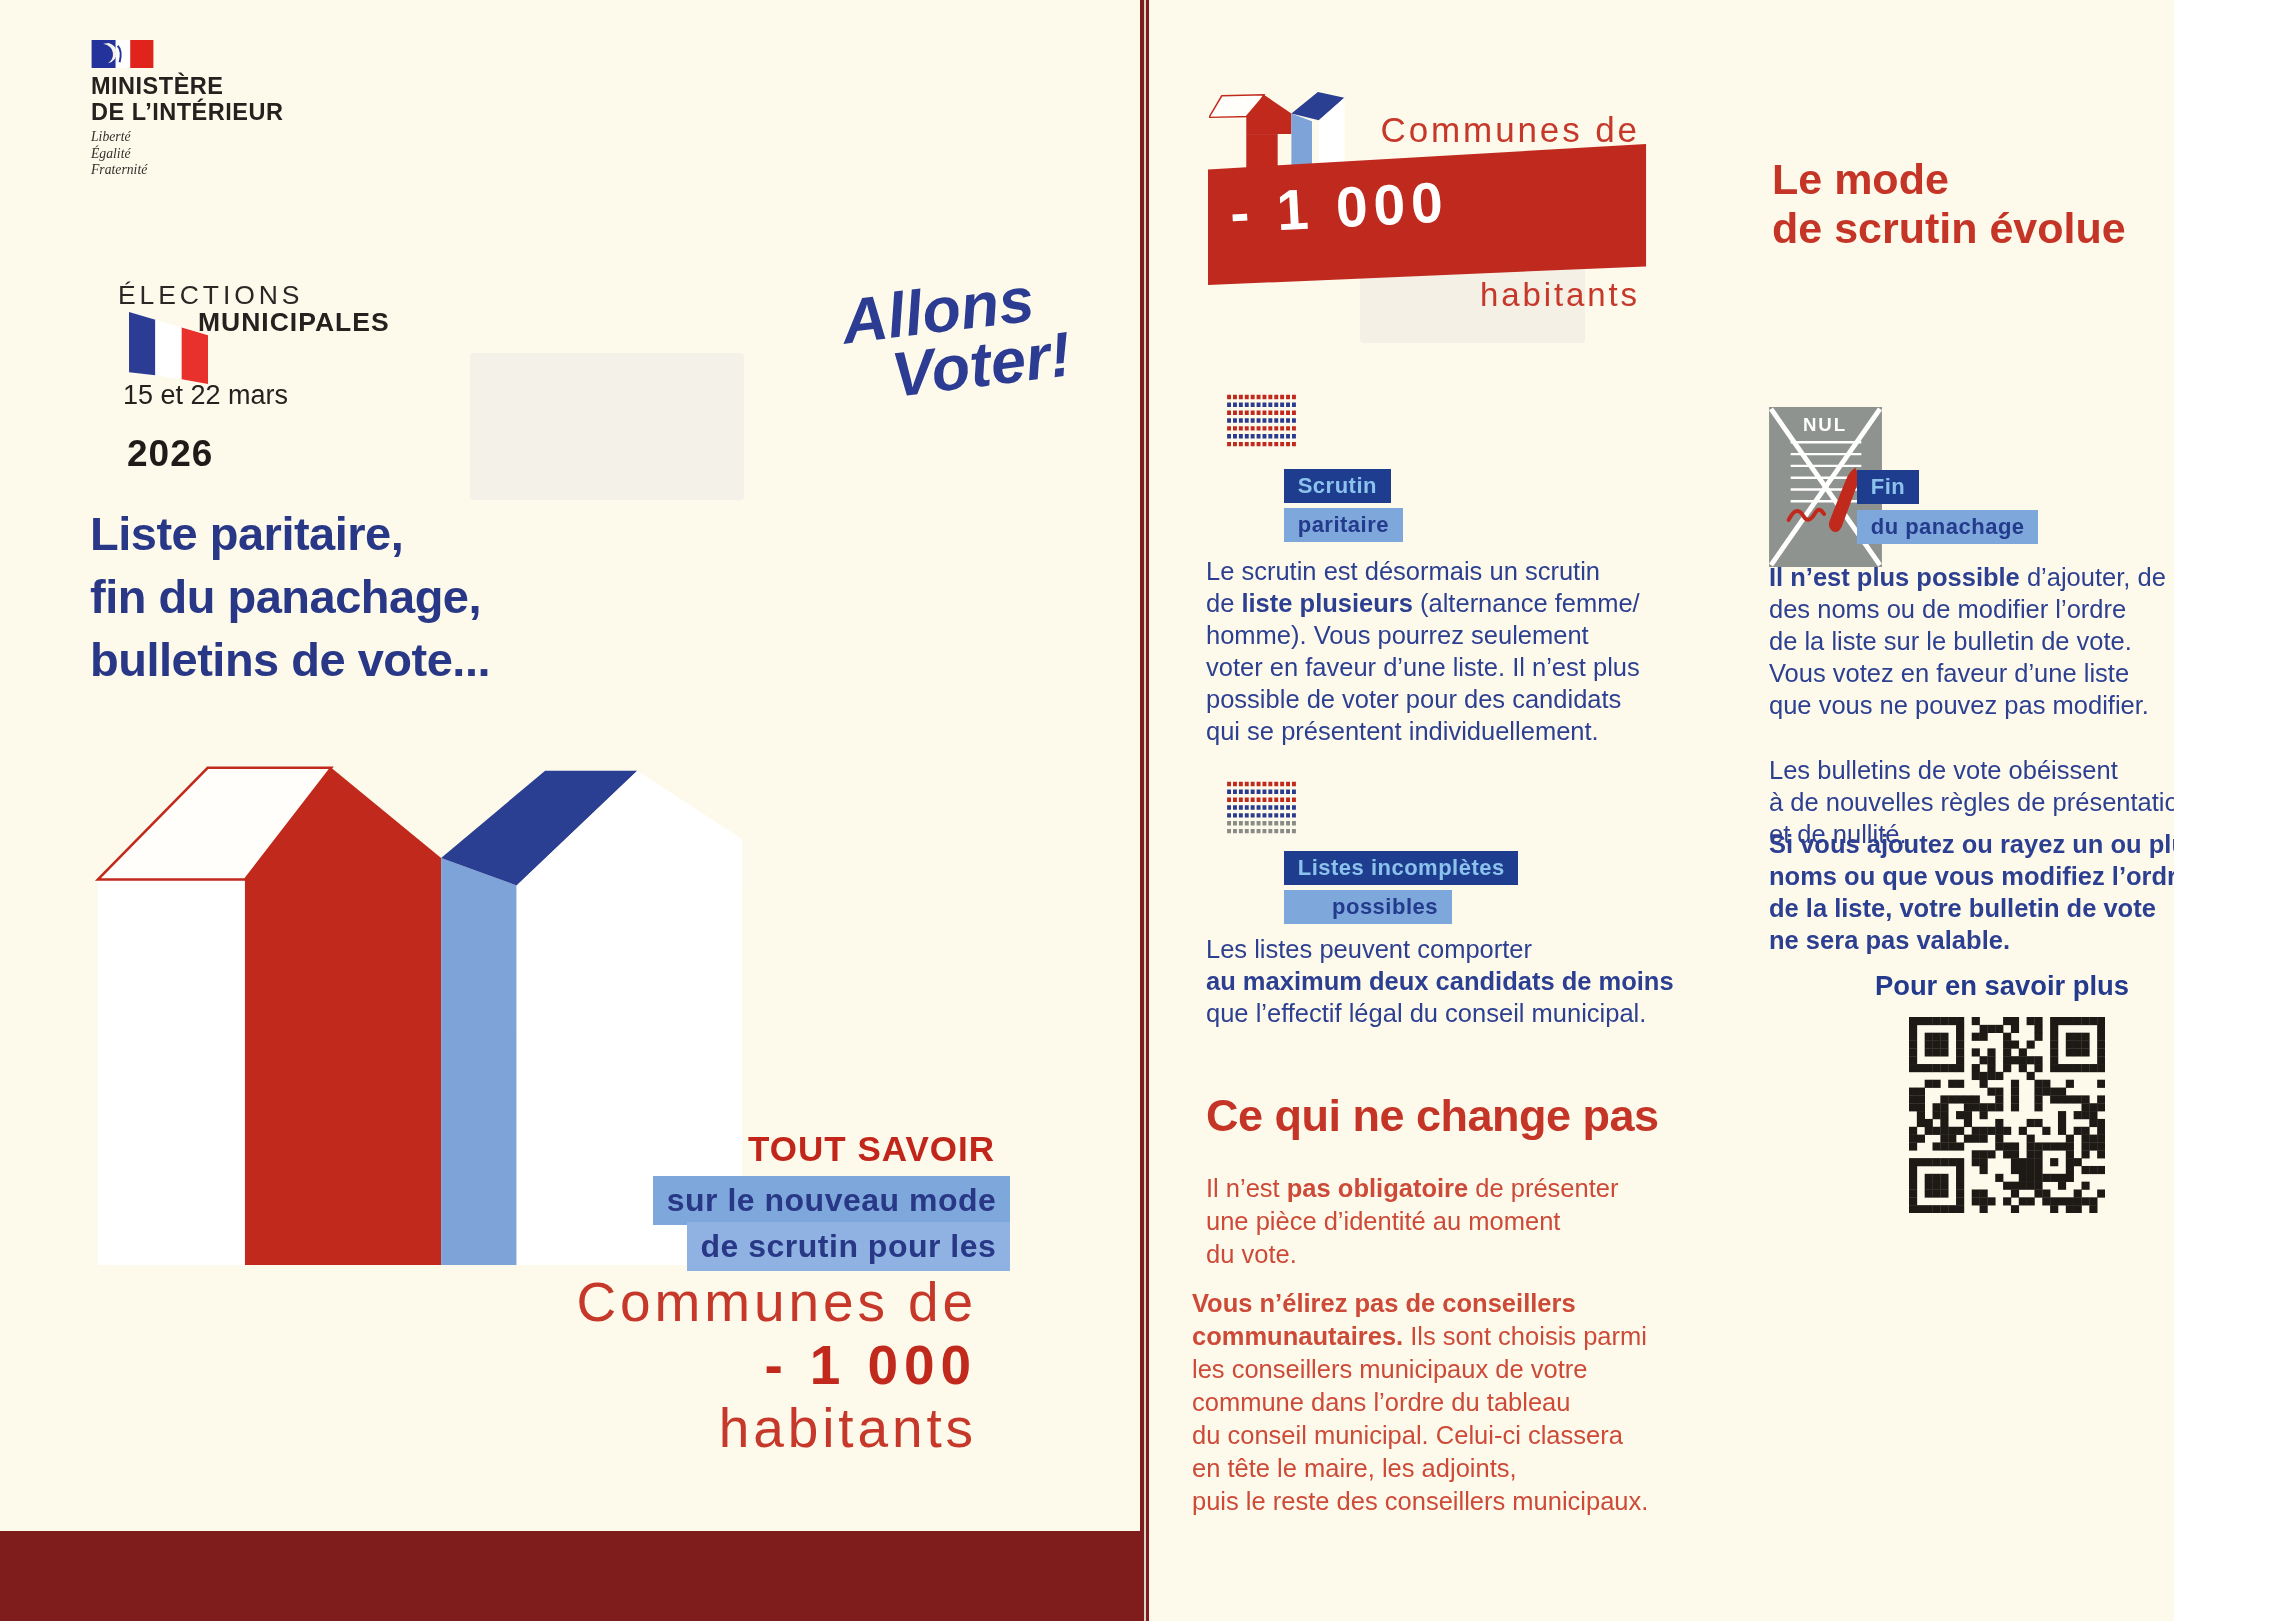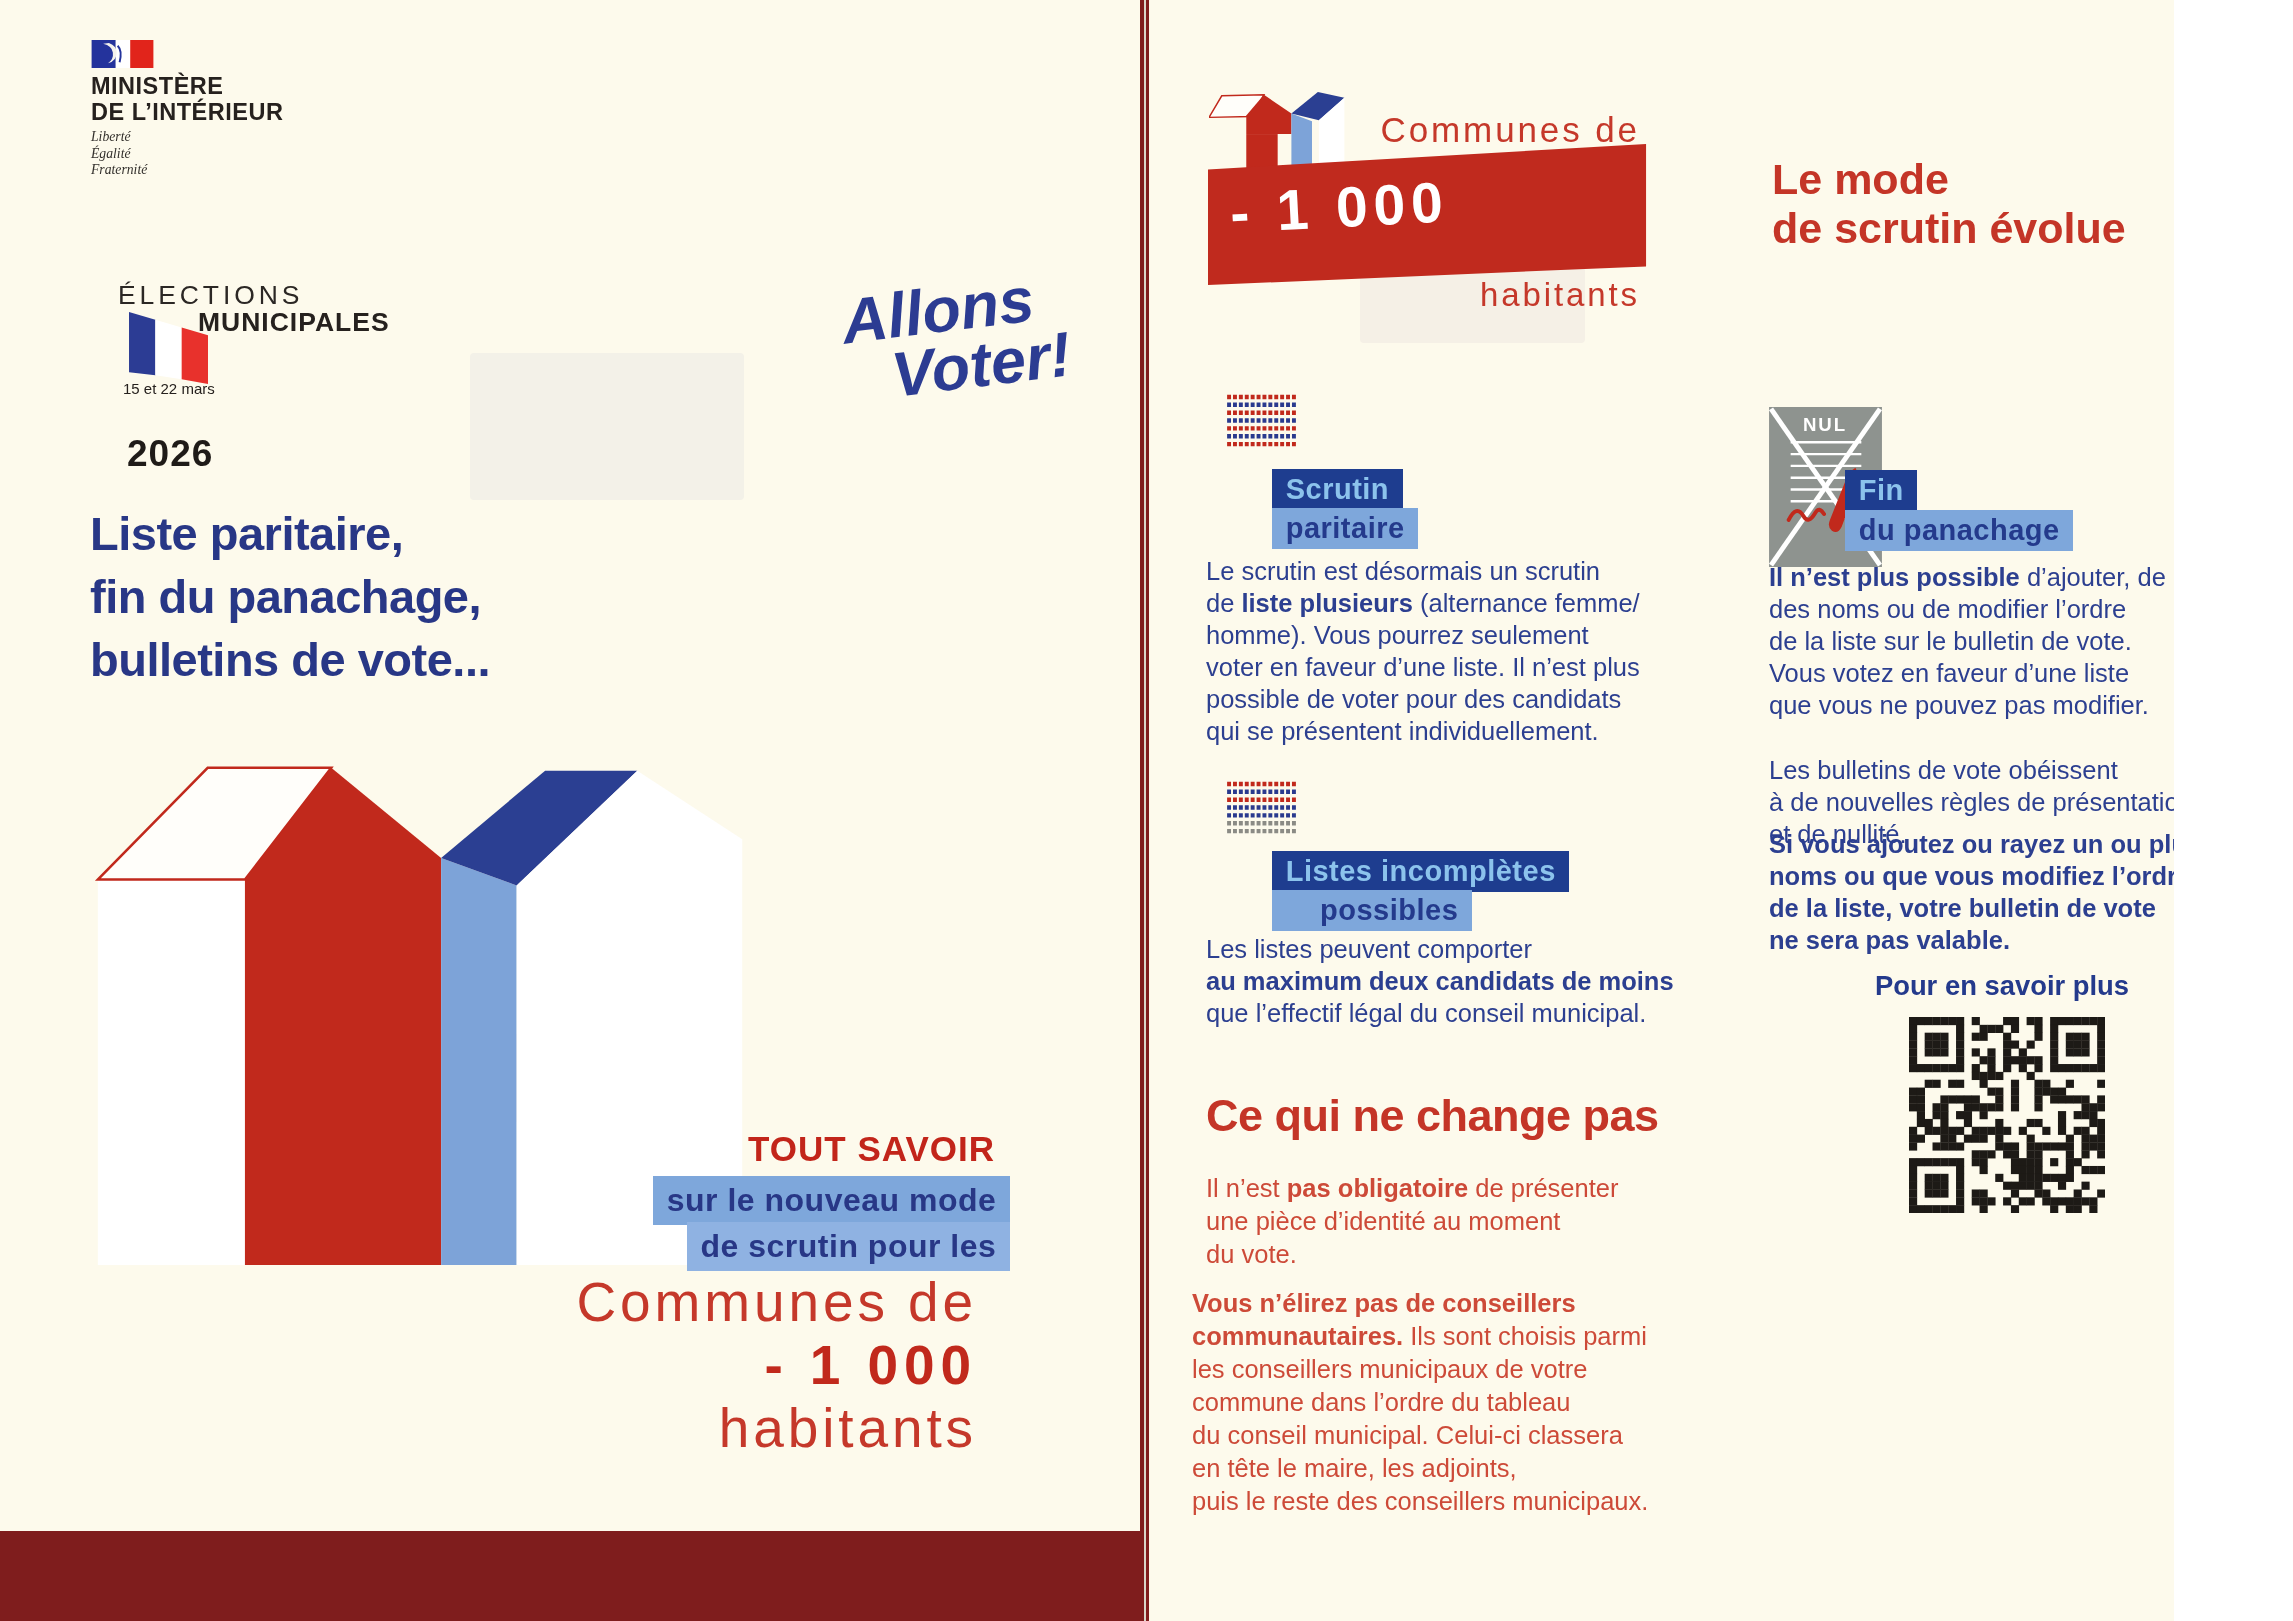--- a/index.html
+++ b/index.html
@@ -11,42 +11,42 @@
   #right-page{left:1149px;top:0;width:1145px;height:1621px;}
   #fold-line{left:1144px;top:0;width:2px;height:1621px;background:#d9d6c9;}
 
   
   .ministry-name{font-size:23.5px;font-weight:bold;color:#26211e;letter-spacing:0.5px;line-height:25.5px;}
   .ministry-motto{font-family:"Liberation Serif", serif;font-style:italic;font-size:13.7px;color:#33302c;line-height:16.7px;}
 
   
   .elections-l1{font-size:26.5px;font-weight:400;letter-spacing:3.9px;color:#2b2724;}
   .elections-l2{font-size:26.5px;font-weight:bold;letter-spacing:1px;color:#26211e;}
-  .elections-dates{font-size:15px;color:#26211e;}
+  .elections-dates{font-size:27px;color:#26211e;}
   .elections-year{font-size:37px;font-weight:bold;color:#1f1b18;letter-spacing:1px;}
 
   
   .allons{transform:rotate(-7deg);color:#2c3c92;font-style:italic;font-weight:bold;}
   .allons .l1{font-size:63px;line-height:59px;}
   .allons .l2{font-size:63px;line-height:59px;margin-left:43px;}
 
   .main-title{font-size:47px;font-weight:bold;color:#283786;line-height:63px;letter-spacing:-0.5px;}
 
   .tout-savoir{font-size:35px;font-weight:bold;color:#c2251a;letter-spacing:1px;}
   .sub-box{padding:5.9px 13.7px;font-size:32px;font-weight:bold;color:#283786;letter-spacing:0.5px;}
   .sub-box1{background:#7ea7db;}
   .sub-box2{background:#8fb2e2;}
   .communes-thin{font-size:55px;font-weight:400;letter-spacing:3.9px;color:#c5382a;}
   .communes-bold{font-size:55px;font-weight:bold;letter-spacing:5.9px;color:#c1291c;}
 
   
   .hdr-thin-red{font-size:35px;font-weight:400;letter-spacing:2.9px;color:#c5382a;}
   .banner-text{font-size:57px;font-weight:bold;letter-spacing:5.9px;color:#ffffff;transform:rotate(-3deg);}
   .headline{font-size:43px;font-weight:bold;color:#c43527;line-height:49px;}
-  .label-box{display:inline-block;padding:3.9px 13.7px;font-size:29px;font-weight:bold;letter-spacing:0.5px;}
+  .label-box{display:inline-block;padding:3.9px 13.7px;font-size:22px;font-weight:bold;letter-spacing:0.5px;margin-left:12px;}
   .label-dark{background:#1e3d8f;color:#8cc3ec;}
   .label-light{background:#7ea7db;color:#243a8c;}
   .body-blue{font-size:25.5px;line-height:32px;color:#2c3f90;white-space:pre-line;}
   .body-red{font-size:25.5px;line-height:33px;color:#cd4a38;white-space:pre-line;}
   .red-heading{font-size:45px;font-weight:bold;color:#c43527;letter-spacing:-0.5px;}
   .savoir-plus{font-size:27.4px;font-weight:bold;color:#243a8c;text-align:center;}
   .ghost{opacity:.06;border-radius:3.9px;}
   #qr-box svg{display:block;fill:#1d1a16;}
 
   

